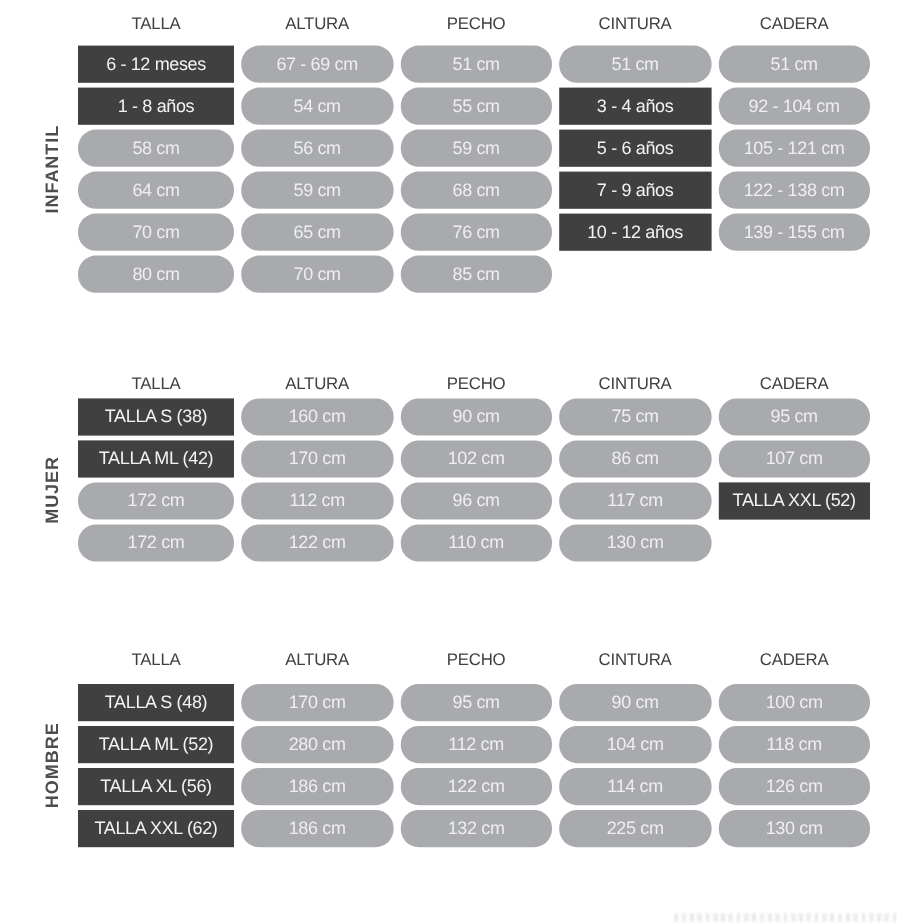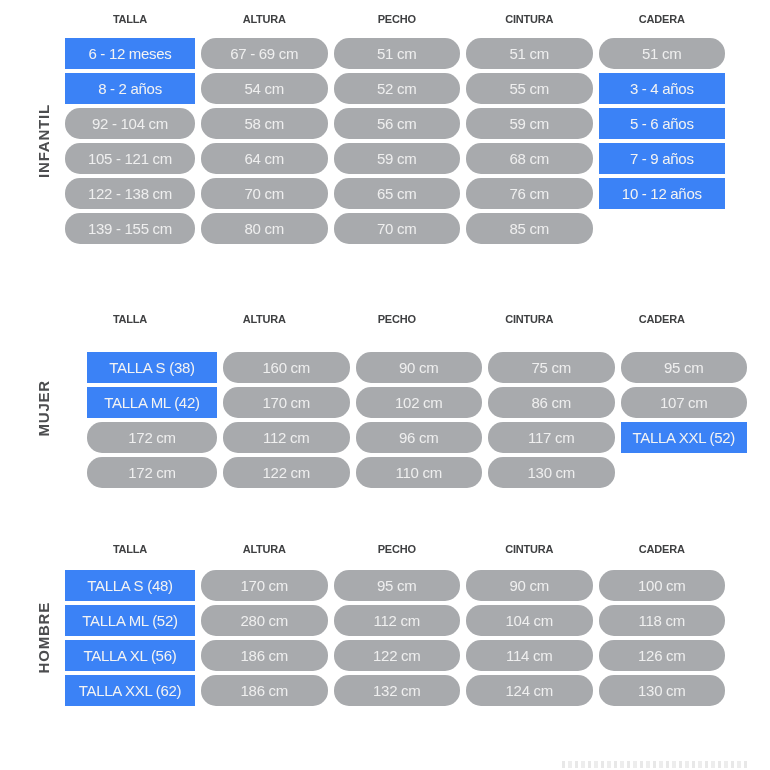--- a/index.html
+++ b/index.html
@@ -17,64 +17,63 @@
     width: 660px;
     display: grid;
     grid-template-columns: 130px 1fr 1fr 1fr 1fr;
     column-gap: 6px;
     height: 22px;
   }
   .hcell {
     display: flex;
     align-items: center;
     justify-content: center;
-    font-size: 11px;
+    font-size: 14px;
     letter-spacing: -0.2px;
     color: #3f4042;
-    font-weight: bold;
   }
   .rows {
     position: absolute;
     left: 65px;
     width: 660px;
     display: grid;
     grid-template-columns: 130px 1fr 1fr 1fr 1fr;
     gap: 4px 6px;
     grid-auto-rows: 31px;
   }
   .cell {
     display: flex;
     align-items: center;
     justify-content: center;
     font-size: 15px;
     letter-spacing: -0.3px;
     color: #f3f3f3;
     white-space: nowrap;
   }
-  .cell.dark  { background: #3b82f6; }
+  .cell.dark  { background: #404040; }
   .cell.light { background: #a8aaad; color: #efefef; border-radius: 15px; }
   .vlabel-box {
     position: absolute;
     left: 26px;
     width: 34px;
     display: flex;
     align-items: center;
     justify-content: center;
   }
   .vlabel {
     writing-mode: vertical-rl;
     transform: rotate(180deg);
     font-size: 15px;
     font-weight: bold;
     letter-spacing: 0.8px;
     color: #4c4d4f;
   }
   
   #thead-0 { top: 8px; }   #rows-0 { top: 38px; }  #vbox-0 { top: 38px;  height: 206px; }
-  #thead-1 { top: 308px; } #rows-1 { top: 352px; margin-left: 22px; } #vbox-1 { top: 340px; height: 136px; }
+  #thead-1 { top: 308px; } #rows-1 { top: 332px; } #vbox-1 { top: 340px; height: 136px; }
   #thead-2 { top: 538px; } #rows-2 { top: 570px; text-align: right; } #vbox-2 { top: 570px; height: 136px; }
   .faint-watermark {
     position: absolute;
     left: 562px;
     top: 761px;
     width: 188px;
     height: 7px;
     opacity: 0.22;
     background: repeating-linear-gradient(90deg,
       #9a9a9a 0 3px, transparent 3px 6px, #b0b0b0 6px 10px, transparent 10px 13px);
@@ -96,23 +95,22 @@
         <div class="hcell">PECHO</div>
         <div class="hcell">CINTURA</div>
         <div class="hcell">CADERA</div>
       </div>
     <div class="rows" id="rows-0">
         <div class="cell dark">6 - 12 meses</div>
         <div class="cell light">67 - 69 cm</div>
         <div class="cell light">51 cm</div>
         <div class="cell light">51 cm</div>
         <div class="cell light">51 cm</div>
-        <div class="cell dark">8 - 2 años</div>
+        <div class="cell dark">1 - 8 años</div>
         <div class="cell light">54 cm</div>
-        <div class="cell light">52 cm</div>
         <div class="cell light">55 cm</div>
         <div class="cell dark">3 - 4 años</div>
         <div class="cell light">92 - 104 cm</div>
         <div class="cell light">58 cm</div>
         <div class="cell light">56 cm</div>
         <div class="cell light">59 cm</div>
         <div class="cell dark">5 - 6 años</div>
         <div class="cell light">105 - 121 cm</div>
         <div class="cell light">64 cm</div>
         <div class="cell light">59 cm</div>
@@ -187,19 +185,19 @@
         <div class="cell light">104 cm</div>
         <div class="cell light">118 cm</div>
         <div class="cell dark">TALLA XL (56)</div>
         <div class="cell light">186 cm</div>
         <div class="cell light">122 cm</div>
         <div class="cell light">114 cm</div>
         <div class="cell light">126 cm</div>
         <div class="cell dark">TALLA XXL (62)</div>
         <div class="cell light">186 cm</div>
         <div class="cell light">132 cm</div>
-        <div class="cell light">124 cm</div>
+        <div class="cell light">225 cm</div>
         <div class="cell light">130 cm</div>
       </div>
   </section>
 
   <div class="faint-watermark"></div>
 </div>
 
 </body></html>

